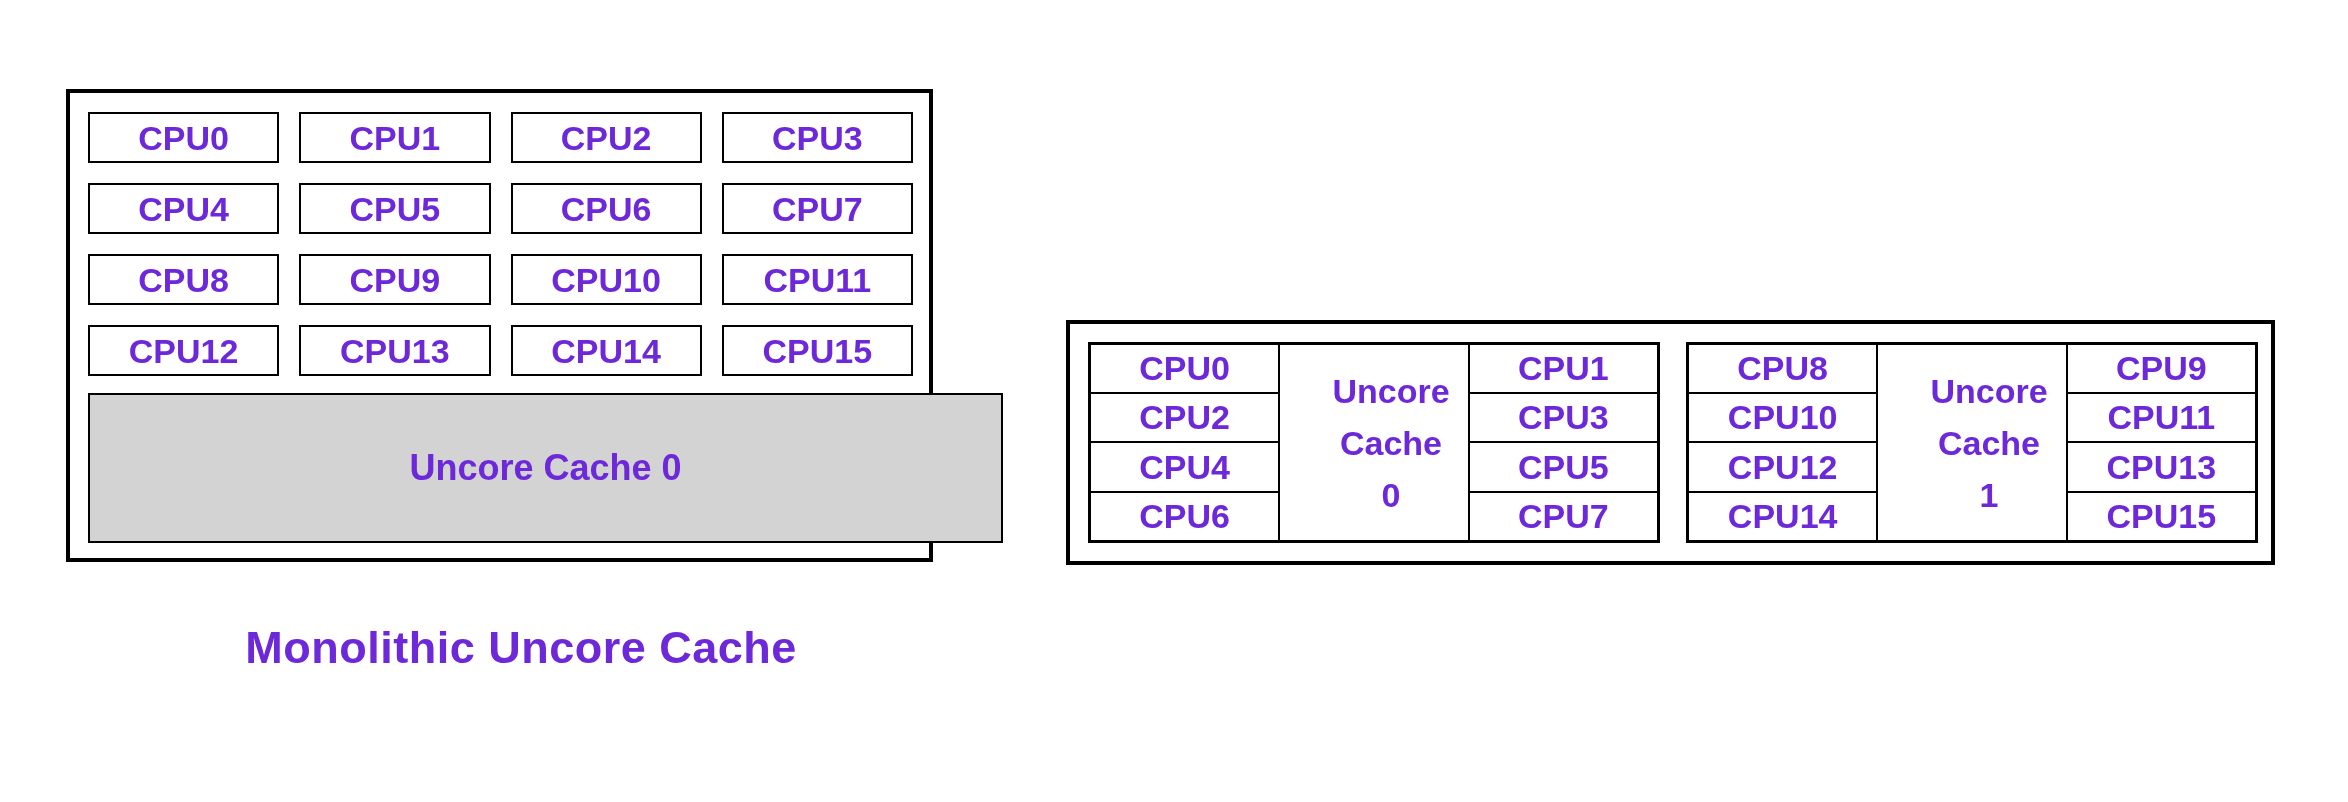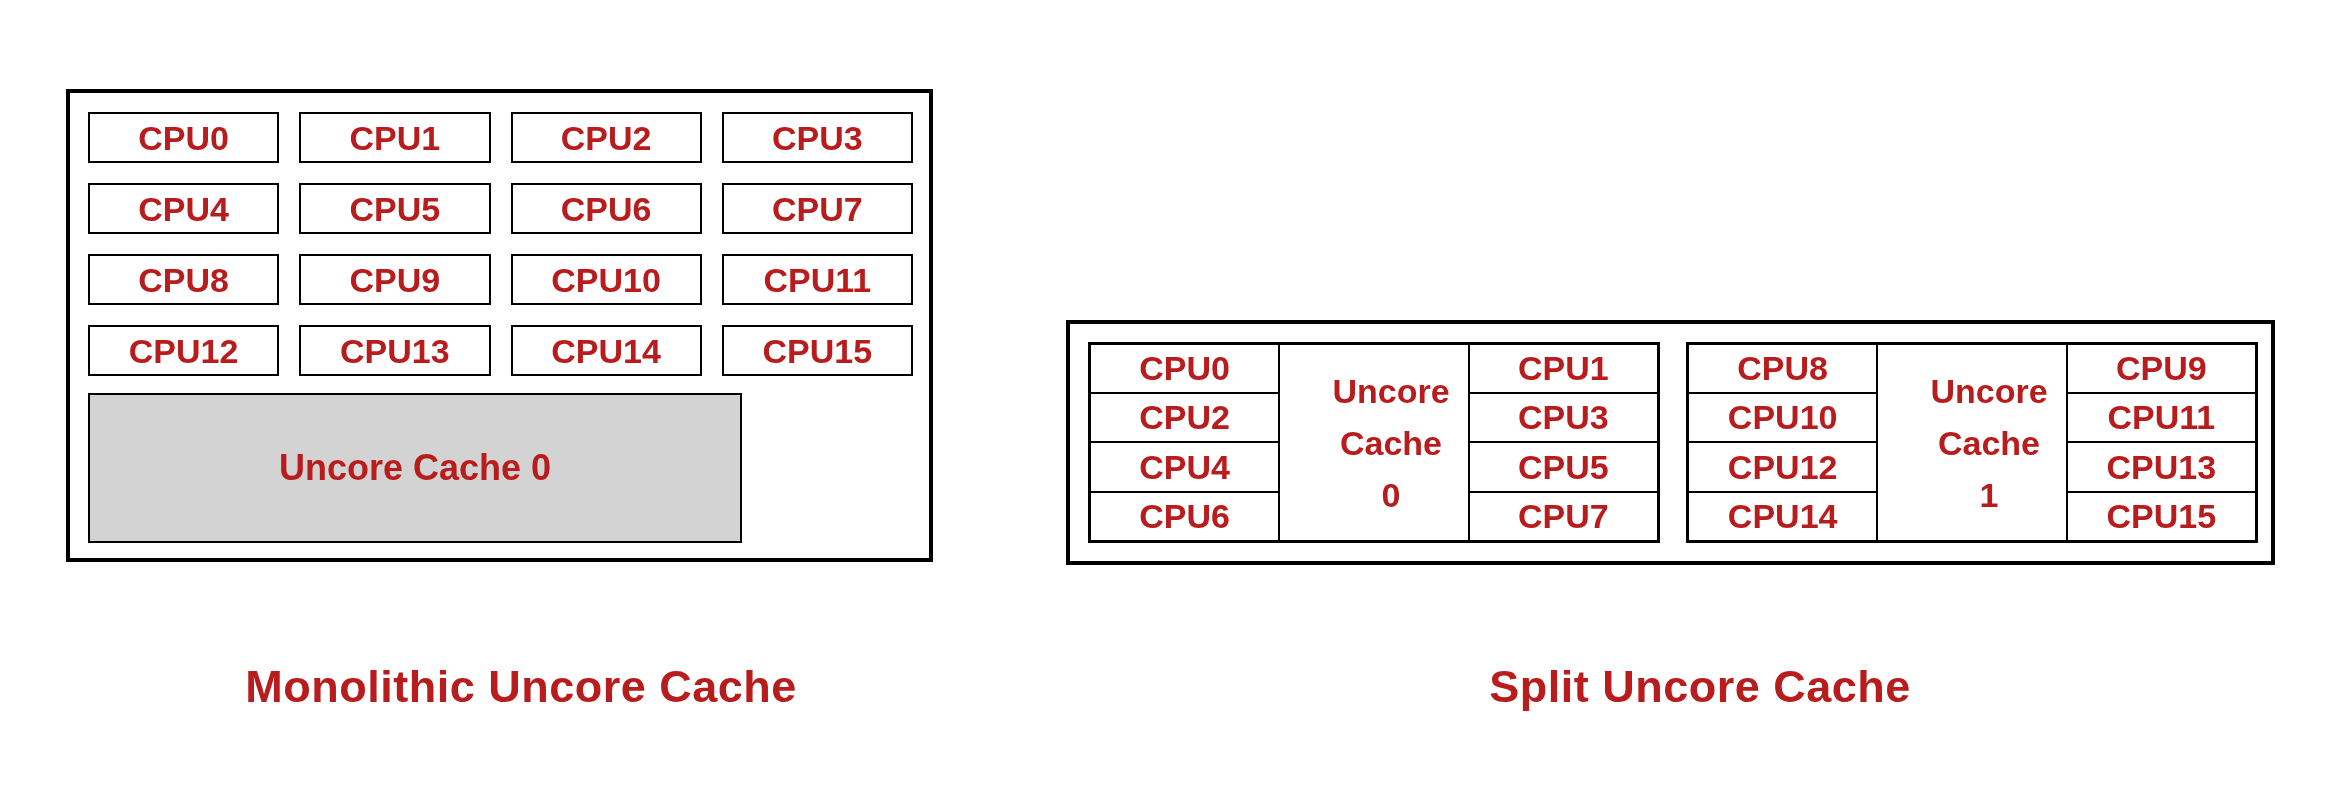--- a/index.html
+++ b/index.html
@@ -2,21 +2,21 @@
 <html><head>
 <meta charset="utf-8">
 <style>
   html, body { margin: 0; padding: 0; background: #ffffff; }
   .canvas {
     position: relative;
     width: 2348px;
     height: 802px;
     background: #ffffff;
     font-family: "Liberation Sans", sans-serif;
-    color: #b91c1c;
+    color: #6d28d9;
     overflow: hidden;
   }
 
   
   .mono-box {
     position: absolute;
     left: 66px; top: 89px;
     width: 867px; height: 473px;
     border: 4px solid #000;
     box-sizing: border-box;
@@ -39,21 +39,21 @@
     display: flex;
     align-items: center;
     justify-content: center;
     font-size: 34px;
     font-weight: 700;
     line-height: 1;
   }
   .mono-cache {
     position: absolute;
     left: 18px; top: 300px;
-    width: 654px; height: 150px;
+    width: 915px; height: 150px;
     background: #d3d3d3;
     border: 2px solid #000;
     box-sizing: border-box;
     display: flex;
     align-items: center;
     justify-content: center;
     font-size: 36px;
     font-weight: 700;
   }
 
@@ -92,21 +92,21 @@
   table.split-table { border: 3px solid #000; }
   td.cache-cell {
     background: #d3d3d3;
     font-size: 36px;
   }
   td.cache-cell span { display: block; line-height: 52px; padding-left: 34px; }
 
   
   .caption {
     position: absolute;
-    top: 661px;
+    top: 622px;
     text-align: center;
     font-size: 45px;
     font-weight: 700;
     letter-spacing: 0.5px;
     white-space: nowrap;
   }
   .caption-mono  { left: 86px;   width: 870px; }
   .caption-split { left: 1096px; width: 1208px; }
 </style>
 </head>
@@ -187,15 +187,14 @@
         </tr>
         <tr>
           <td>CPU14</td>
           <td>CPU15</td>
         </tr>
       </tbody>
         </table>
 
     </div>
   </div>
-  <div class="caption caption-split">Split Uncore Cache</div>
 
 </div>
 
 </body></html>

